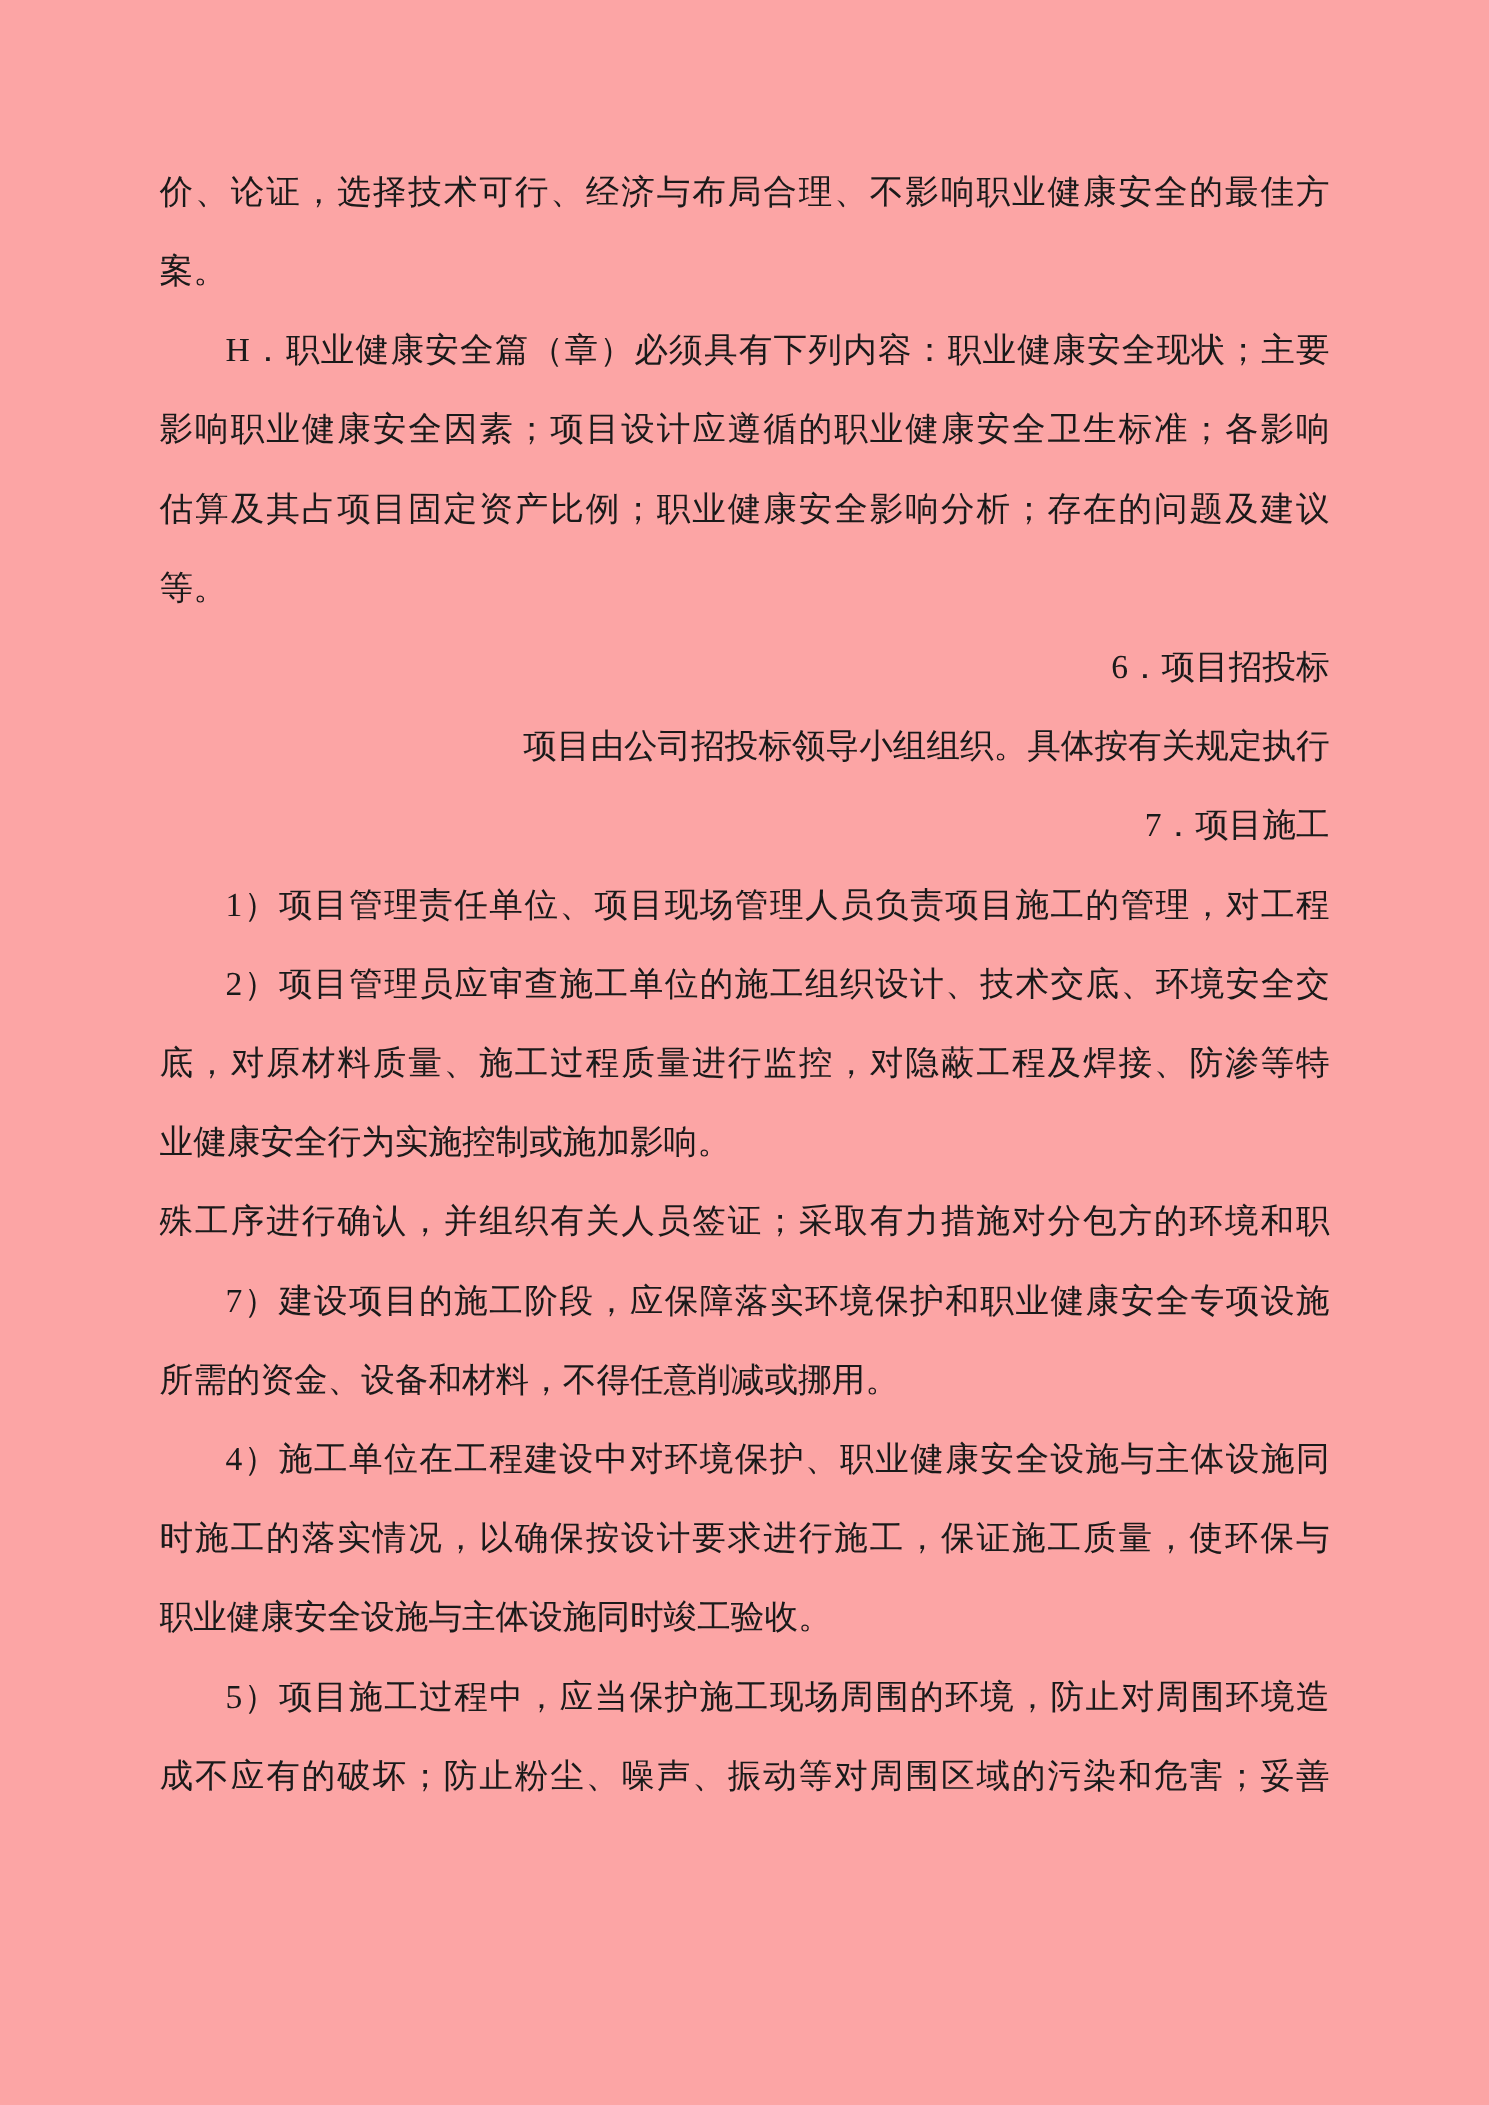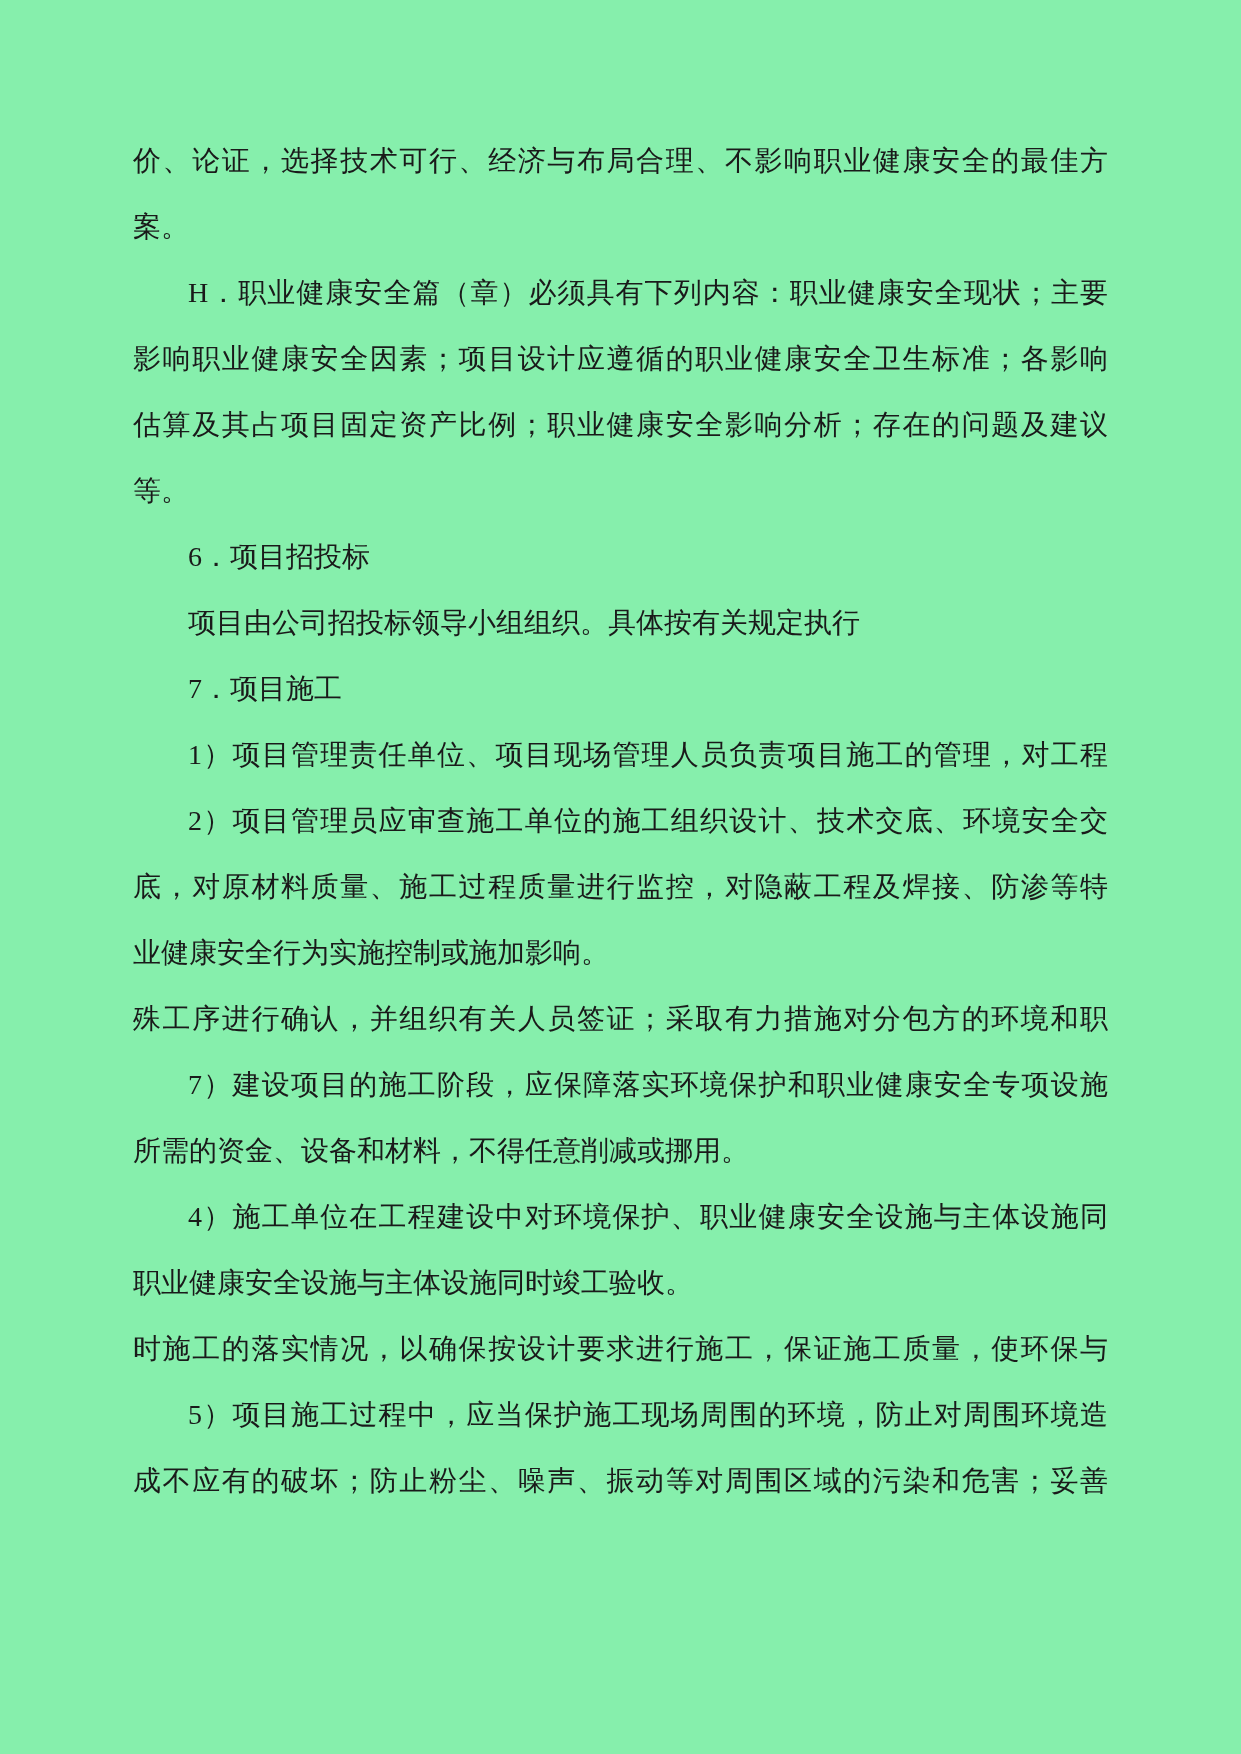--- a/index.html
+++ b/index.html
@@ -31,42 +31,43 @@
     text-align: left;
     white-space: normal;
   }
   .line.justify {
     text-align: justify;
     text-align-last: justify;
     text-justify: inter-character;
   }
   .line.indent {
     text-indent: 55px;
+    text-align: right;
   }
 </style>
 </head>
 <body>
 
-<div class="page" style="background: #86efac;">
+<div class="page" style="background: #fca5a5;">
   <div class="textblock" id="doc-body" style="color: rgb(26, 26, 26);">
       <div class="line justify">价、论证，选择技术可行、经济与布局合理、不影响职业健康安全的最佳方</div>
       <div class="line">案。</div>
       <div class="line justify indent">H．职业健康安全篇（章）必须具有下列内容：职业健康安全现状；主要</div>
       <div class="line justify">影响职业健康安全因素；项目设计应遵循的职业健康安全卫生标准；各影响</div>
       <div class="line justify">估算及其占项目固定资产比例；职业健康安全影响分析；存在的问题及建议</div>
       <div class="line">等。</div>
       <div class="line indent">6．项目招投标</div>
       <div class="line indent">项目由公司招投标领导小组组织。具体按有关规定执行</div>
       <div class="line indent">7．项目施工</div>
       <div class="line justify indent">1）项目管理责任单位、项目现场管理人员负责项目施工的管理，对工程</div>
       <div class="line justify indent">2）项目管理员应审查施工单位的施工组织设计、技术交底、环境安全交</div>
       <div class="line justify">底，对原材料质量、施工过程质量进行监控，对隐蔽工程及焊接、防渗等特</div>
       <div class="line">业健康安全行为实施控制或施加影响。</div>
       <div class="line justify">殊工序进行确认，并组织有关人员签证；采取有力措施对分包方的环境和职</div>
       <div class="line justify indent">7）建设项目的施工阶段，应保障落实环境保护和职业健康安全专项设施</div>
       <div class="line">所需的资金、设备和材料，不得任意削减或挪用。</div>
       <div class="line justify indent">4）施工单位在工程建设中对环境保护、职业健康安全设施与主体设施同</div>
+      <div class="line justify">时施工的落实情况，以确保按设计要求进行施工，保证施工质量，使环保与</div>
       <div class="line">职业健康安全设施与主体设施同时竣工验收。</div>
-      <div class="line justify">时施工的落实情况，以确保按设计要求进行施工，保证施工质量，使环保与</div>
       <div class="line justify indent">5）项目施工过程中，应当保护施工现场周围的环境，防止对周围环境造</div>
       <div class="line justify">成不应有的破坏；防止粉尘、噪声、振动等对周围区域的污染和危害；妥善</div>
     </div>
 </div>
 
 </body></html>

